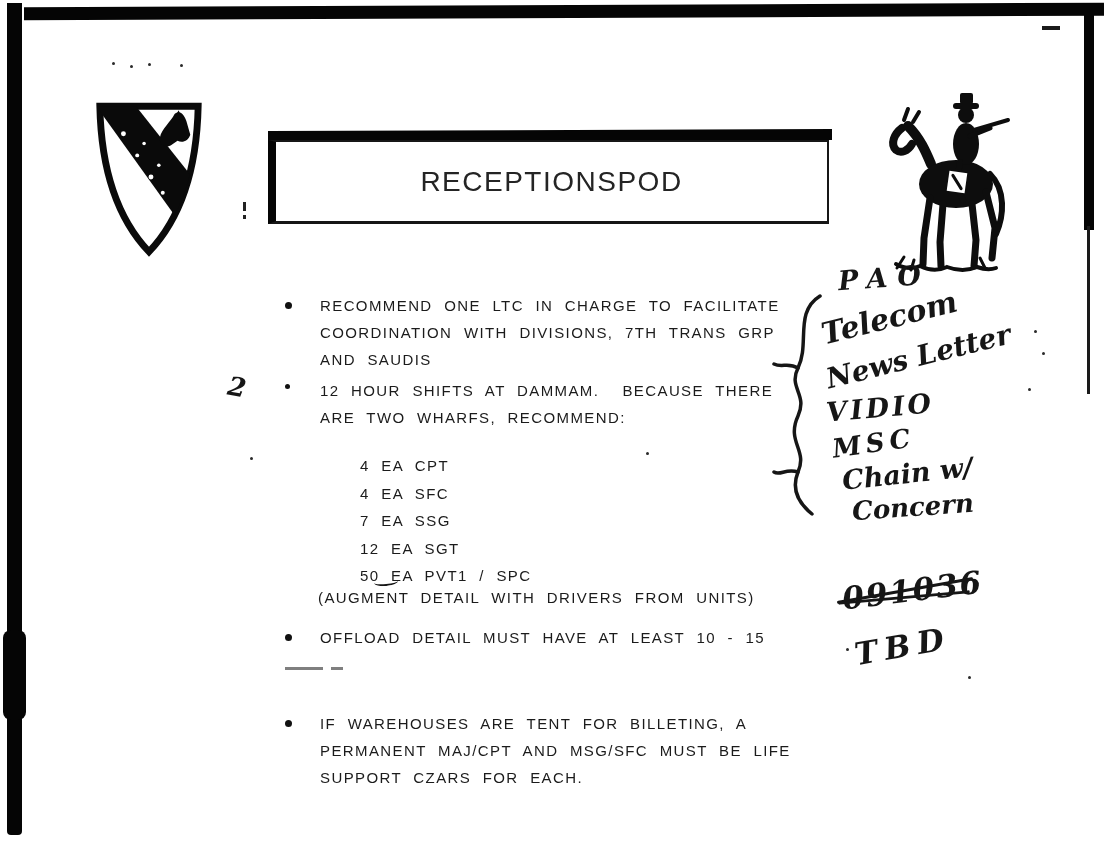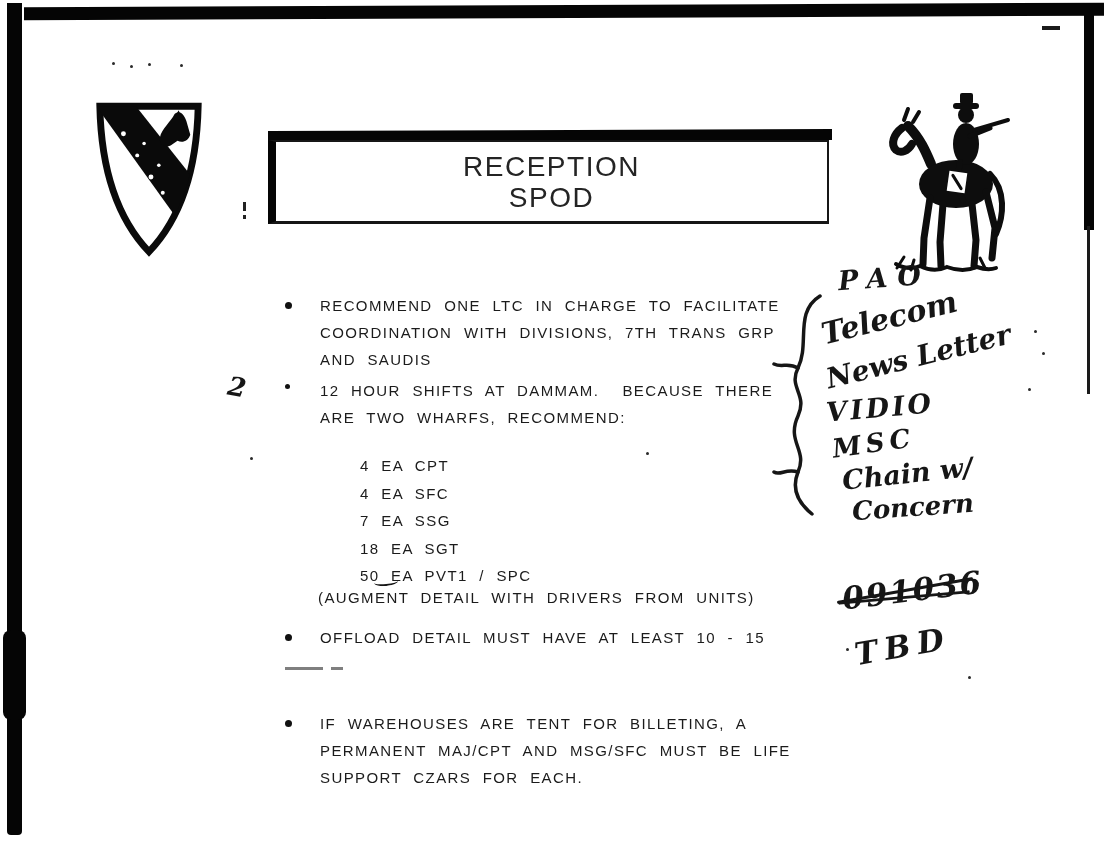--- a/index.html
+++ b/index.html
@@ -19,21 +19,21 @@
   .scan-dash   { position:absolute; left:1042px; top:26px; width:18px; height:4px; background:#1a1a1a; }
   .speck { position:absolute; width:3px; height:3px; background:#2a2a2a; border-radius:50%; }
   .smudge { position:absolute; height:3px; background:#3a3a3a; opacity:.65; }
 
   
   .title-wrap { position:absolute; left:268px; top:130px; width:564px; height:94px; }
   .title-topbar { position:absolute; left:0; top:0; width:100%; height:11px; background:#050505; transform:rotate(-0.2deg); }
   .title-box {
     position:absolute; left:0; top:10px; right:3px; bottom:0;
     background:#fff; border:2px solid #161616; border-left:8px solid #050505; border-bottom:3px solid #161616;
-    display:flex; flex-direction:column; align-items:center; justify-content:center;
+    display:flex; flex-direction:row; align-items:center; justify-content:center;
   }
   .title-line { font-size:28px; line-height:31px; letter-spacing:1.5px; color:#242424; }
 
   
   .line { white-space:pre; font-weight:400; font-size:15px; line-height:27px; letter-spacing:1.4px; word-spacing:6px; color:#1b1b1b; }
   .bullet-block { position:absolute; left:285px; display:flex; }
   .bullet-dot { width:7px; height:7px; border-radius:50%; background:#111; margin-top:10px; flex:0 0 auto; }
   .bullet-lines { margin-left:28px; }
   .roster { position:absolute; left:360px; top:452px; }
   .roster .line { line-height:27.5px; }
@@ -142,21 +142,21 @@
     <div class="bullet-lines" style="margin-left:30px;">
       <div class="line">12 HOUR SHIFTS AT DAMMAM.  BECAUSE THERE</div>
       <div class="line">ARE TWO WHARFS, RECOMMEND:</div>
     </div>
   </div>
 
   <div class="roster">
     <div class="line">4 EA CPT</div>
     <div class="line">4 EA SFC</div>
     <div class="line">7 EA SSG</div>
-    <div class="line">18 EA SGT</div>
+    <div class="line">12 EA SGT</div>
     <div class="line">50 EA PVT1 / SPC</div>
   </div>
   <div class="underline-90"></div>
   <div class="line augment">(AUGMENT DETAIL WITH DRIVERS FROM UNITS)</div>
 
   <div class="bullet-block" style="top:624px;">
     <span class="bullet-dot"></span>
     <div class="bullet-lines">
       <div class="line">OFFLOAD DETAIL MUST HAVE AT LEAST 10 - 15</div>
     </div>

